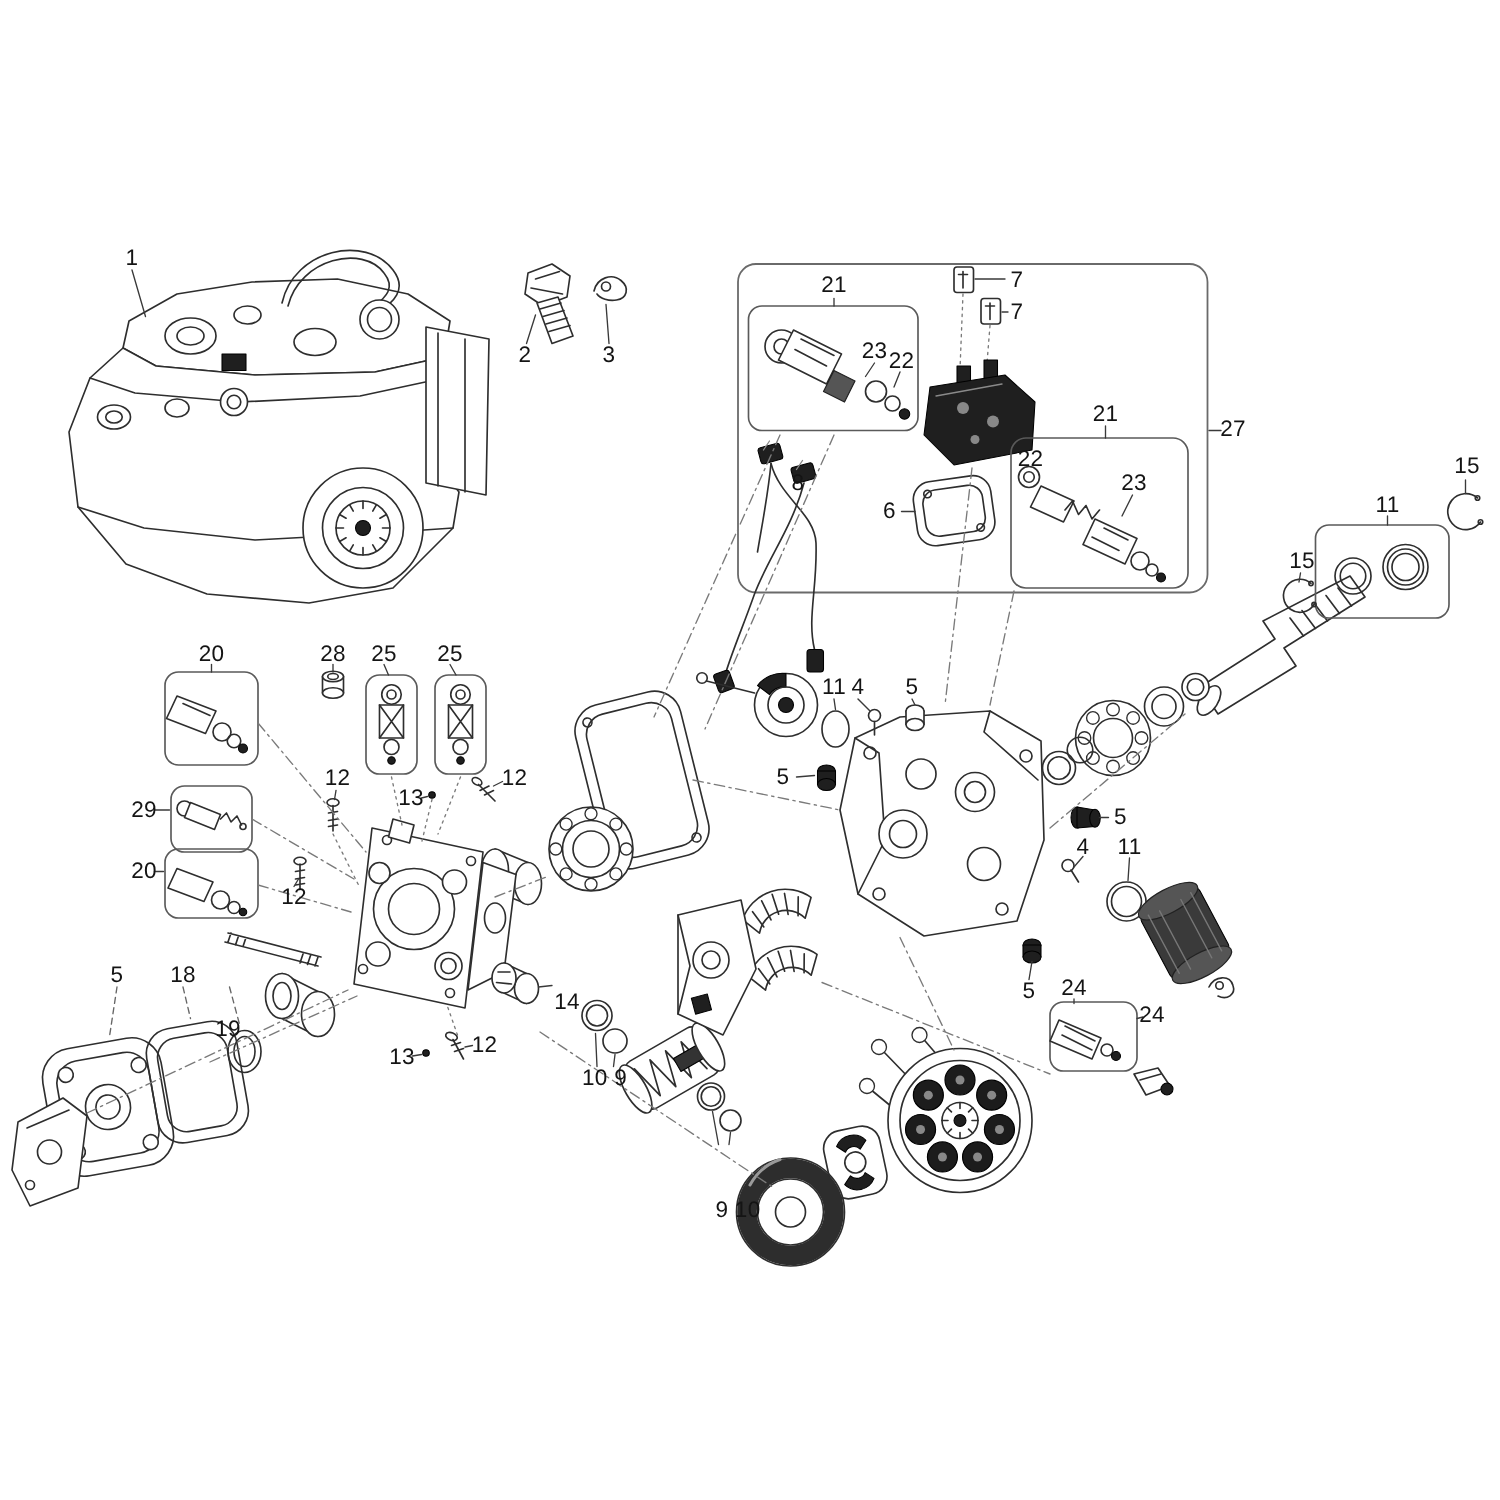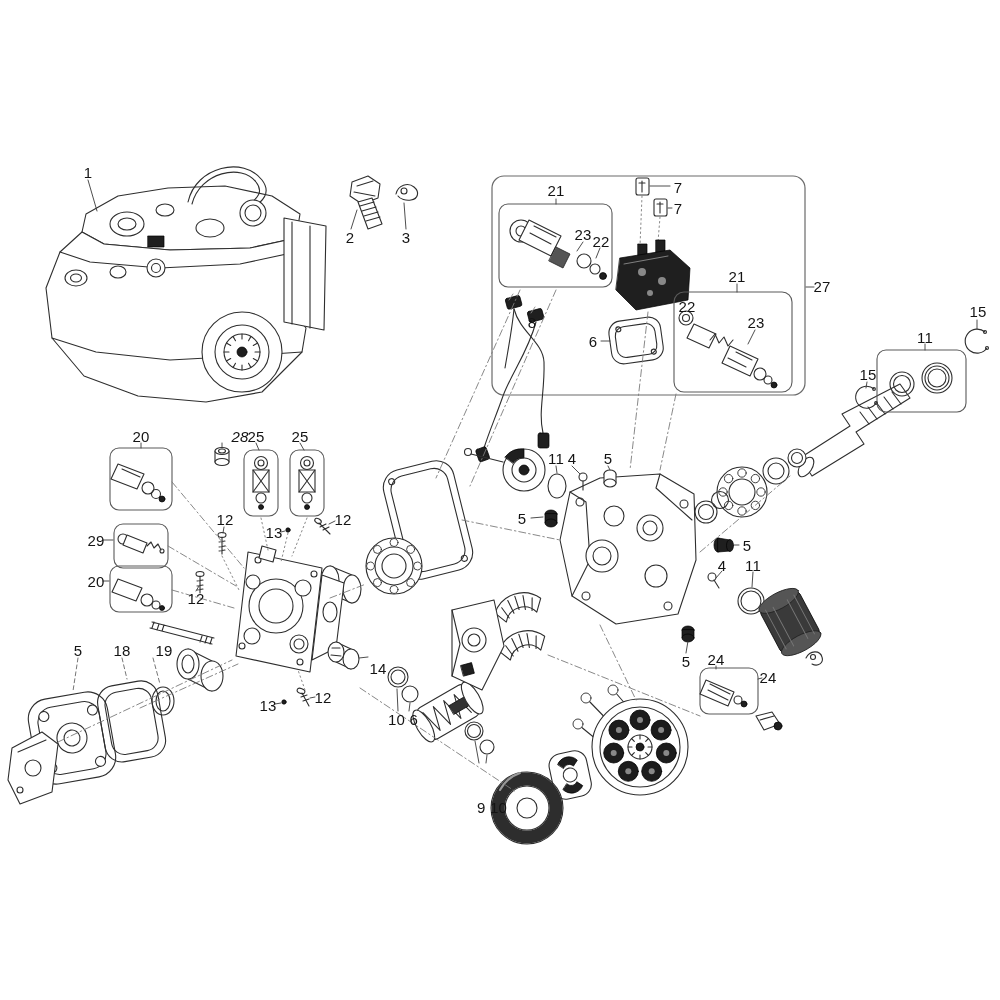--- a/index.html
+++ b/index.html
@@ -550,41 +550,41 @@
       <div class="callout" style="left: 822px; top: 286px; text-align: right;">27</div>
       <div class="callout" style="left: 737px; top: 276px;">21</div>
       <div class="callout" style="left: 687px; top: 306px;">22</div>
       <div class="callout" style="left: 756px; top: 322px;">23</div>
       <div class="callout" style="left: 532px; top: 322px;">8</div>
       <div class="callout" style="left: 593px; top: 341px;">6</div>
       <div class="callout" style="left: 978px; top: 311px;">15</div>
       <div class="callout" style="left: 925px; top: 337px;">11</div>
       <div class="callout" style="left: 868px; top: 374px;">15</div>
       <div class="callout" style="left: 141px; top: 436px;">20</div>
-      <div class="callout" style="left: 240px; top: 436px; font-style: italic;">28</div>
+      <div class="callout" style="left: 222px; top: 436px;">28</div>
       <div class="callout" style="left: 256px; top: 436px;">25</div>
       <div class="callout" style="left: 300px; top: 436px;">25</div>
       <div class="callout" style="left: 556px; top: 458px;">11</div>
       <div class="callout" style="left: 572px; top: 458px;">4</div>
       <div class="callout" style="left: 608px; top: 458px;">5</div>
       <div class="callout" style="left: 96px; top: 540px;">29</div>
       <div class="callout" style="left: 225px; top: 519px;">12</div>
       <div class="callout" style="left: 274px; top: 532px;">13</div>
       <div class="callout" style="left: 343px; top: 519px;">12</div>
       <div class="callout" style="left: 522px; top: 518px;">5</div>
       <div class="callout" style="left: 96px; top: 581px;">20</div>
       <div class="callout" style="left: 196px; top: 598px;">12</div>
       <div class="callout" style="left: 747px; top: 545px;">5</div>
       <div class="callout" style="left: 722px; top: 565px;">4</div>
       <div class="callout" style="left: 753px; top: 565px;">11</div>
       <div class="callout" style="left: 378px; top: 668px;">14</div>
       <div class="callout" style="left: 78px; top: 650px;">5</div>
       <div class="callout" style="left: 122px; top: 650px; text-align: right;">18</div>
-      <div class="callout" style="left: 152px; top: 650px; margin-left: 12px;">19</div>
+      <div class="callout" style="left: 152px; top: 686px;">19</div>
       <div class="callout" style="left: 686px; top: 661px;">5</div>
       <div class="callout" style="left: 716px; top: 659px;">24</div>
       <div class="callout" style="left: 768px; top: 677px;">24</div>
       <div class="callout" style="left: 323px; top: 697px;">12</div>
       <div class="callout" style="left: 268px; top: 705px;">13</div>
-      <div class="callout" style="left: 403px; top: 719px;">10 6</div>
+      <div class="callout" style="left: 403px; top: 719px;">10 9</div>
       <div class="callout" style="left: 492px; top: 771px; margin-top: 36px;">9 10</div>
     </div>
 </div>
 
 </body></html>

